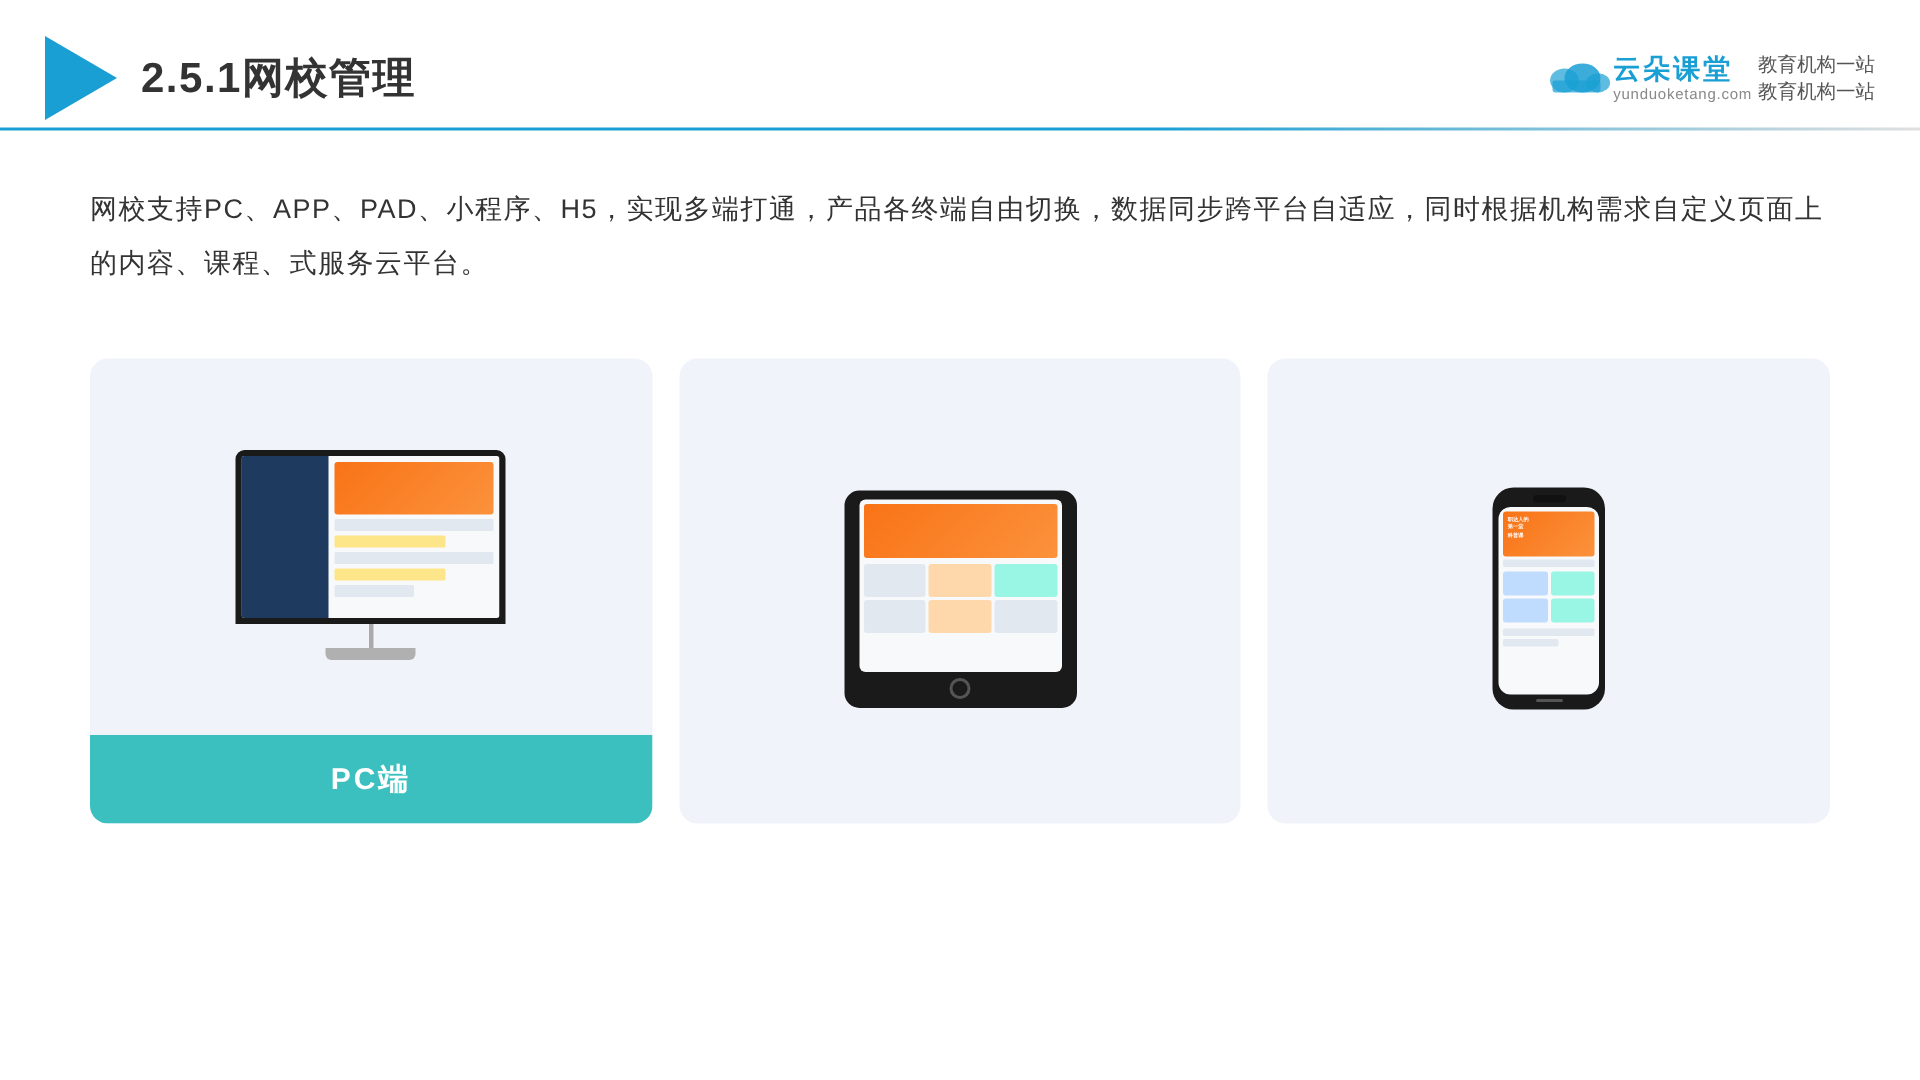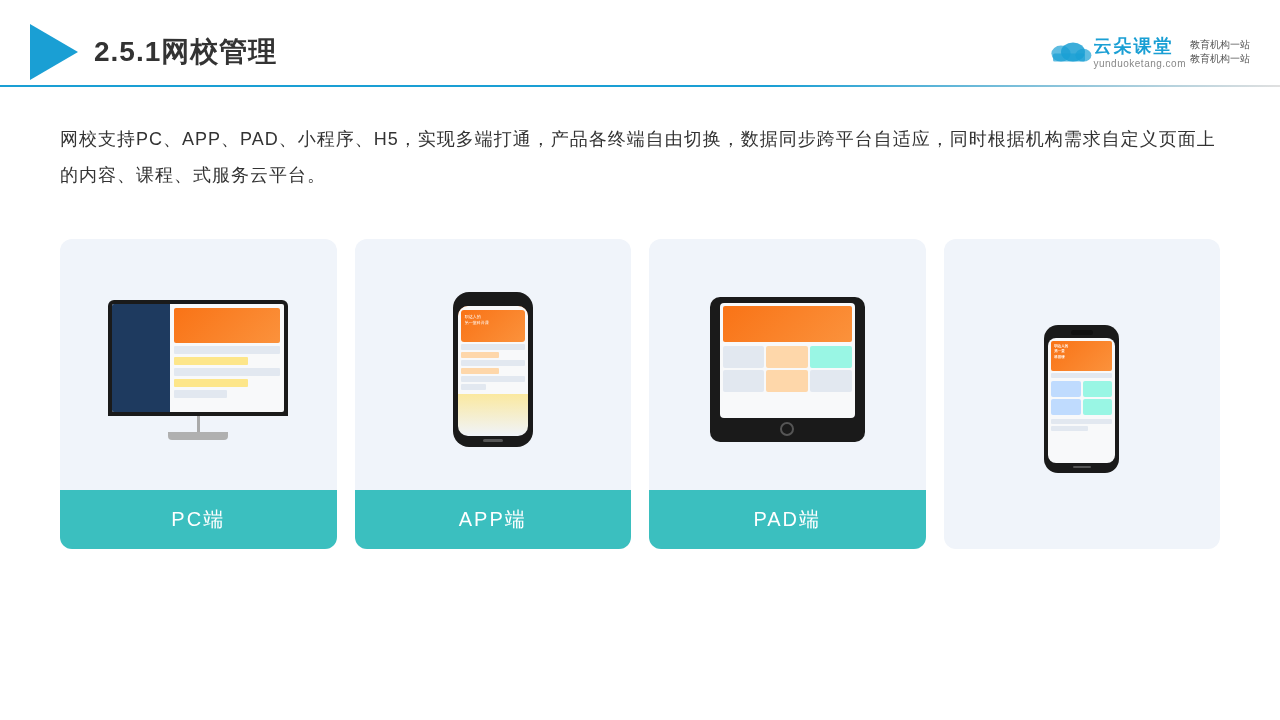--- a/index.html
+++ b/index.html
@@ -67,21 +67,21 @@
       font-weight: bold;
       color: #1a9fd4;
       letter-spacing: 2px;
     }
     .brand-url {
       font-size: 10px;
       color: #888;
       letter-spacing: 0.5px;
     }
     .brand-slogan {
-      font-size: 10px;
+      font-size: 13px;
       color: #555;
       white-space: nowrap;
     }
 
     
     .description {
       padding: 36px 60px 16px 60px;
       font-size: 18px;
       color: #333;
       line-height: 2;
@@ -116,21 +116,21 @@
       padding: 20px 10px 10px;
     }
 
     .device-label {
       width: 100%;
       background: #3bbfbf;
       color: #ffffff;
       text-align: center;
       font-size: 20px;
       padding: 16px 4px;
-      font-weight: 400;
+      font-weight: 700;
       letter-spacing: 2px;
     }
 
     
     .pc-monitor {
       display: flex;
       flex-direction: column;
       align-items: center;
     }
     .monitor-screen-wrapper {
@@ -459,44 +459,20 @@
             </div>
           </div>
         </div>
         <div class="monitor-stand-wire"></div>
         <div class="monitor-base"></div>
       </div>
     </div>
     <div class="device-label">PC端</div>
   </div>
 
-  <div class="device-card">
-    <div class="device-image-area">
-      <div class="phone-mockup">
-        <div class="phone-body slim">
-          <div class="phone-notch"></div>
-          <div class="phone-screen">
-            <div class="phone-screen-inner">
-              <div class="phone-banner">
-                <div class="phone-banner-text">职达人的<br>第一堂科普课</div>
-              </div>
-              <div class="phone-row"></div>
-              <div class="phone-row-orange"></div>
-              <div class="phone-row"></div>
-              <div class="phone-row-orange"></div>
-              <div class="phone-row"></div>
-              <div class="phone-row" style="width:40%"></div>
-            </div>
-          </div>
-          <div class="phone-bottom-button"></div>
-        </div>
-      </div>
-    </div>
-    <div class="device-label">APP端</div>
-  </div>
 
   <div class="device-card">
     <div class="device-image-area">
       <div class="tablet-mockup">
         <div class="tablet-body">
           <div class="tablet-screen">
             <div class="tablet-screen-inner">
               <div class="tablet-banner"></div>
               <div class="tablet-grid">
                 <div class="tablet-cell"></div>
@@ -505,21 +481,20 @@
                 <div class="tablet-cell"></div>
                 <div class="tablet-cell-orange"></div>
                 <div class="tablet-cell"></div>
               </div>
             </div>
           </div>
           <div class="tablet-home-button"></div>
         </div>
       </div>
     </div>
-    <div class="device-label">PAD端</div>
   </div>
 
 
   <div class="device-card">
     <div class="device-image-area">
       <div class="mini-phone">
         <div class="mini-notch"></div>
         <div class="mini-screen">
           <div class="mini-screen-inner">
             <div class="mini-banner">

